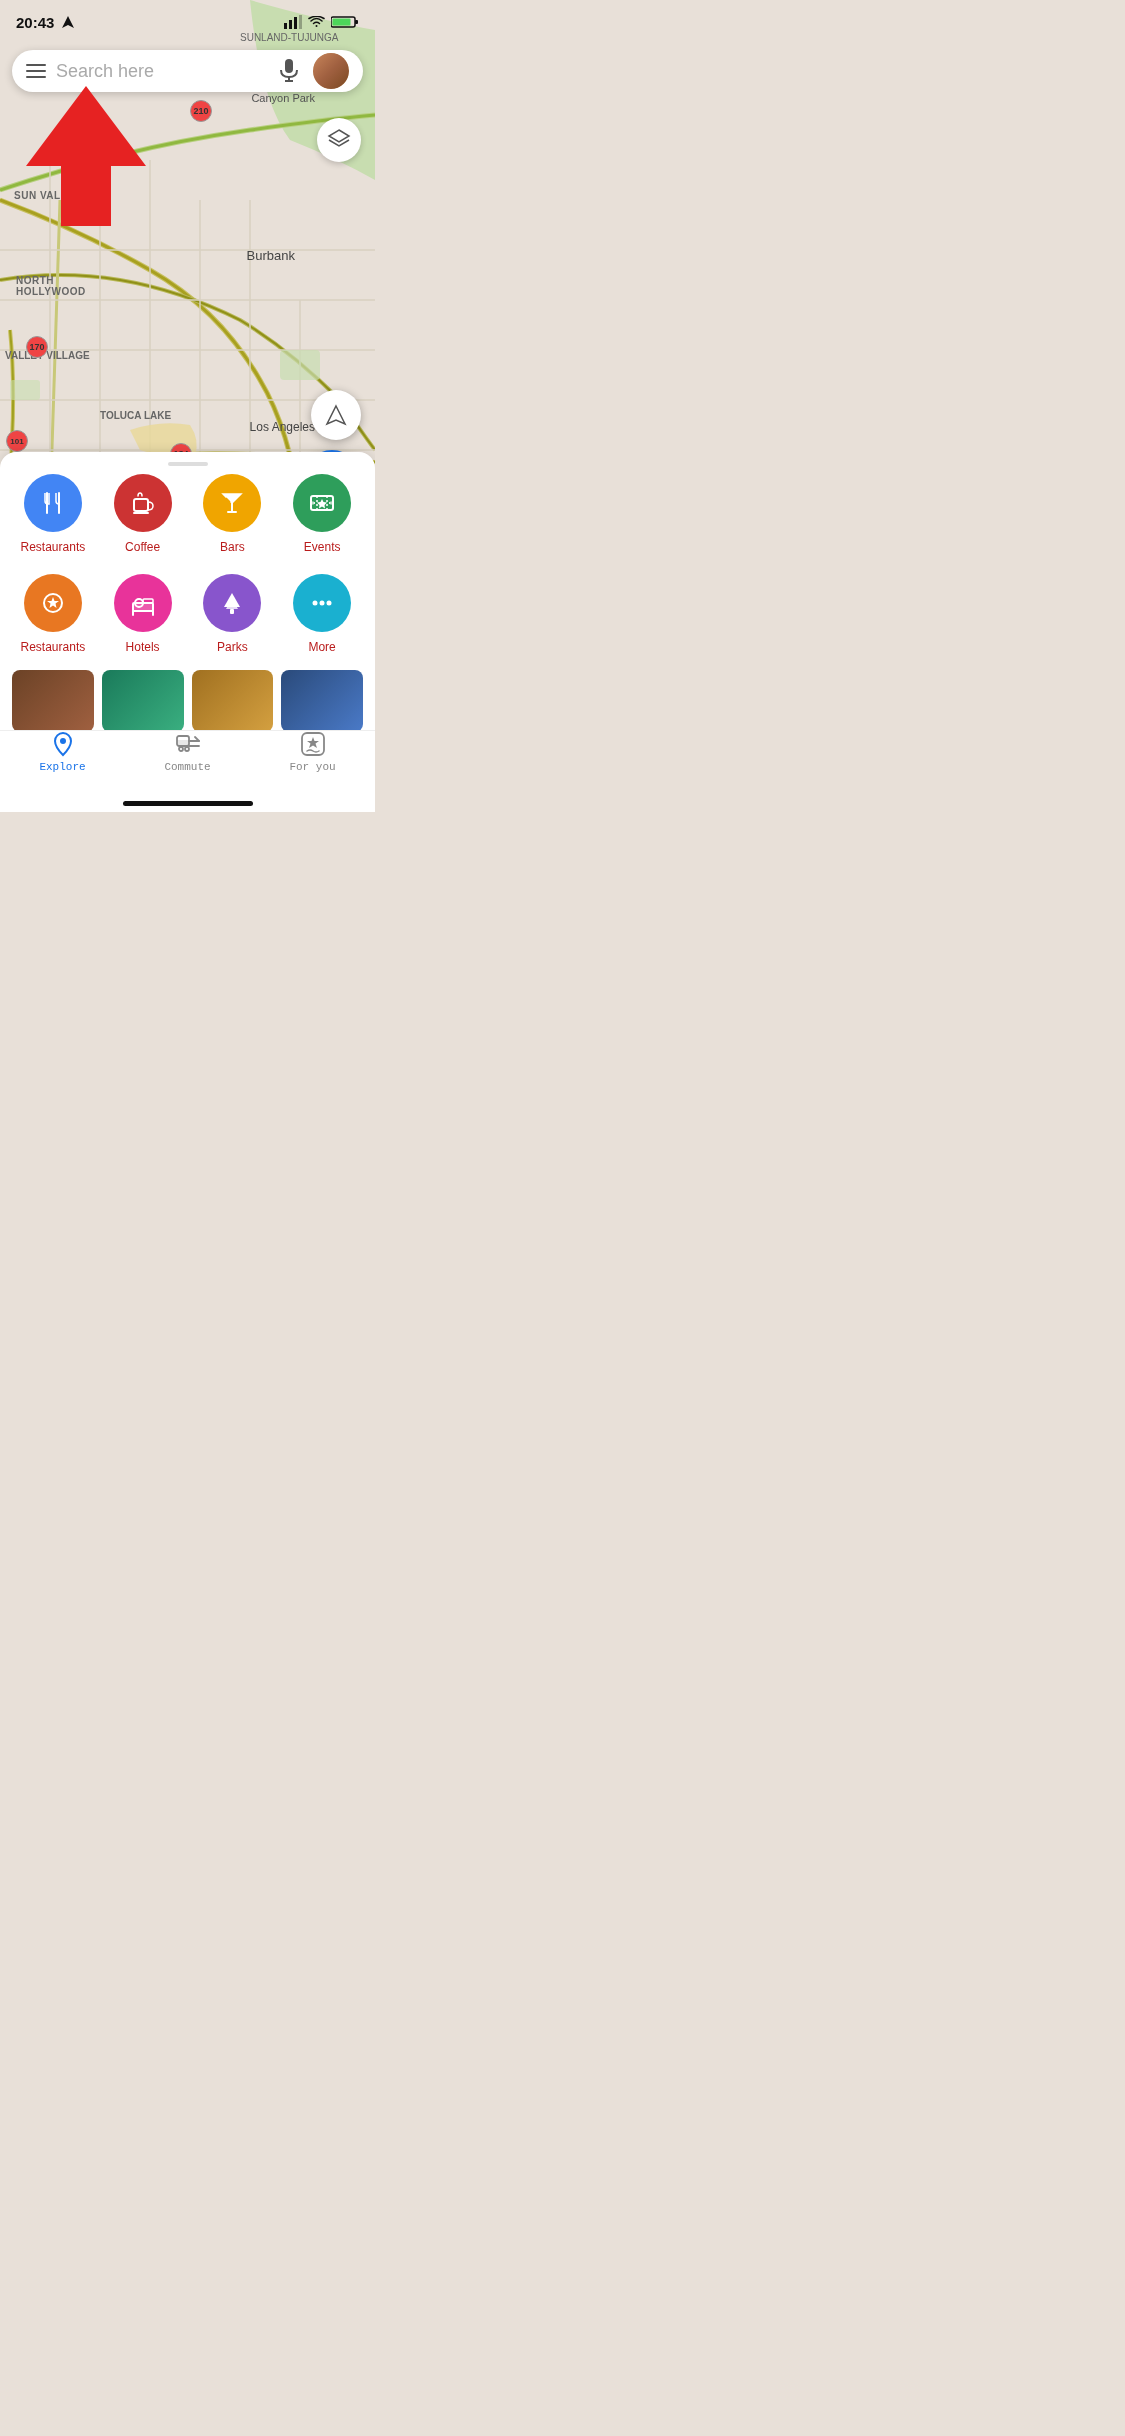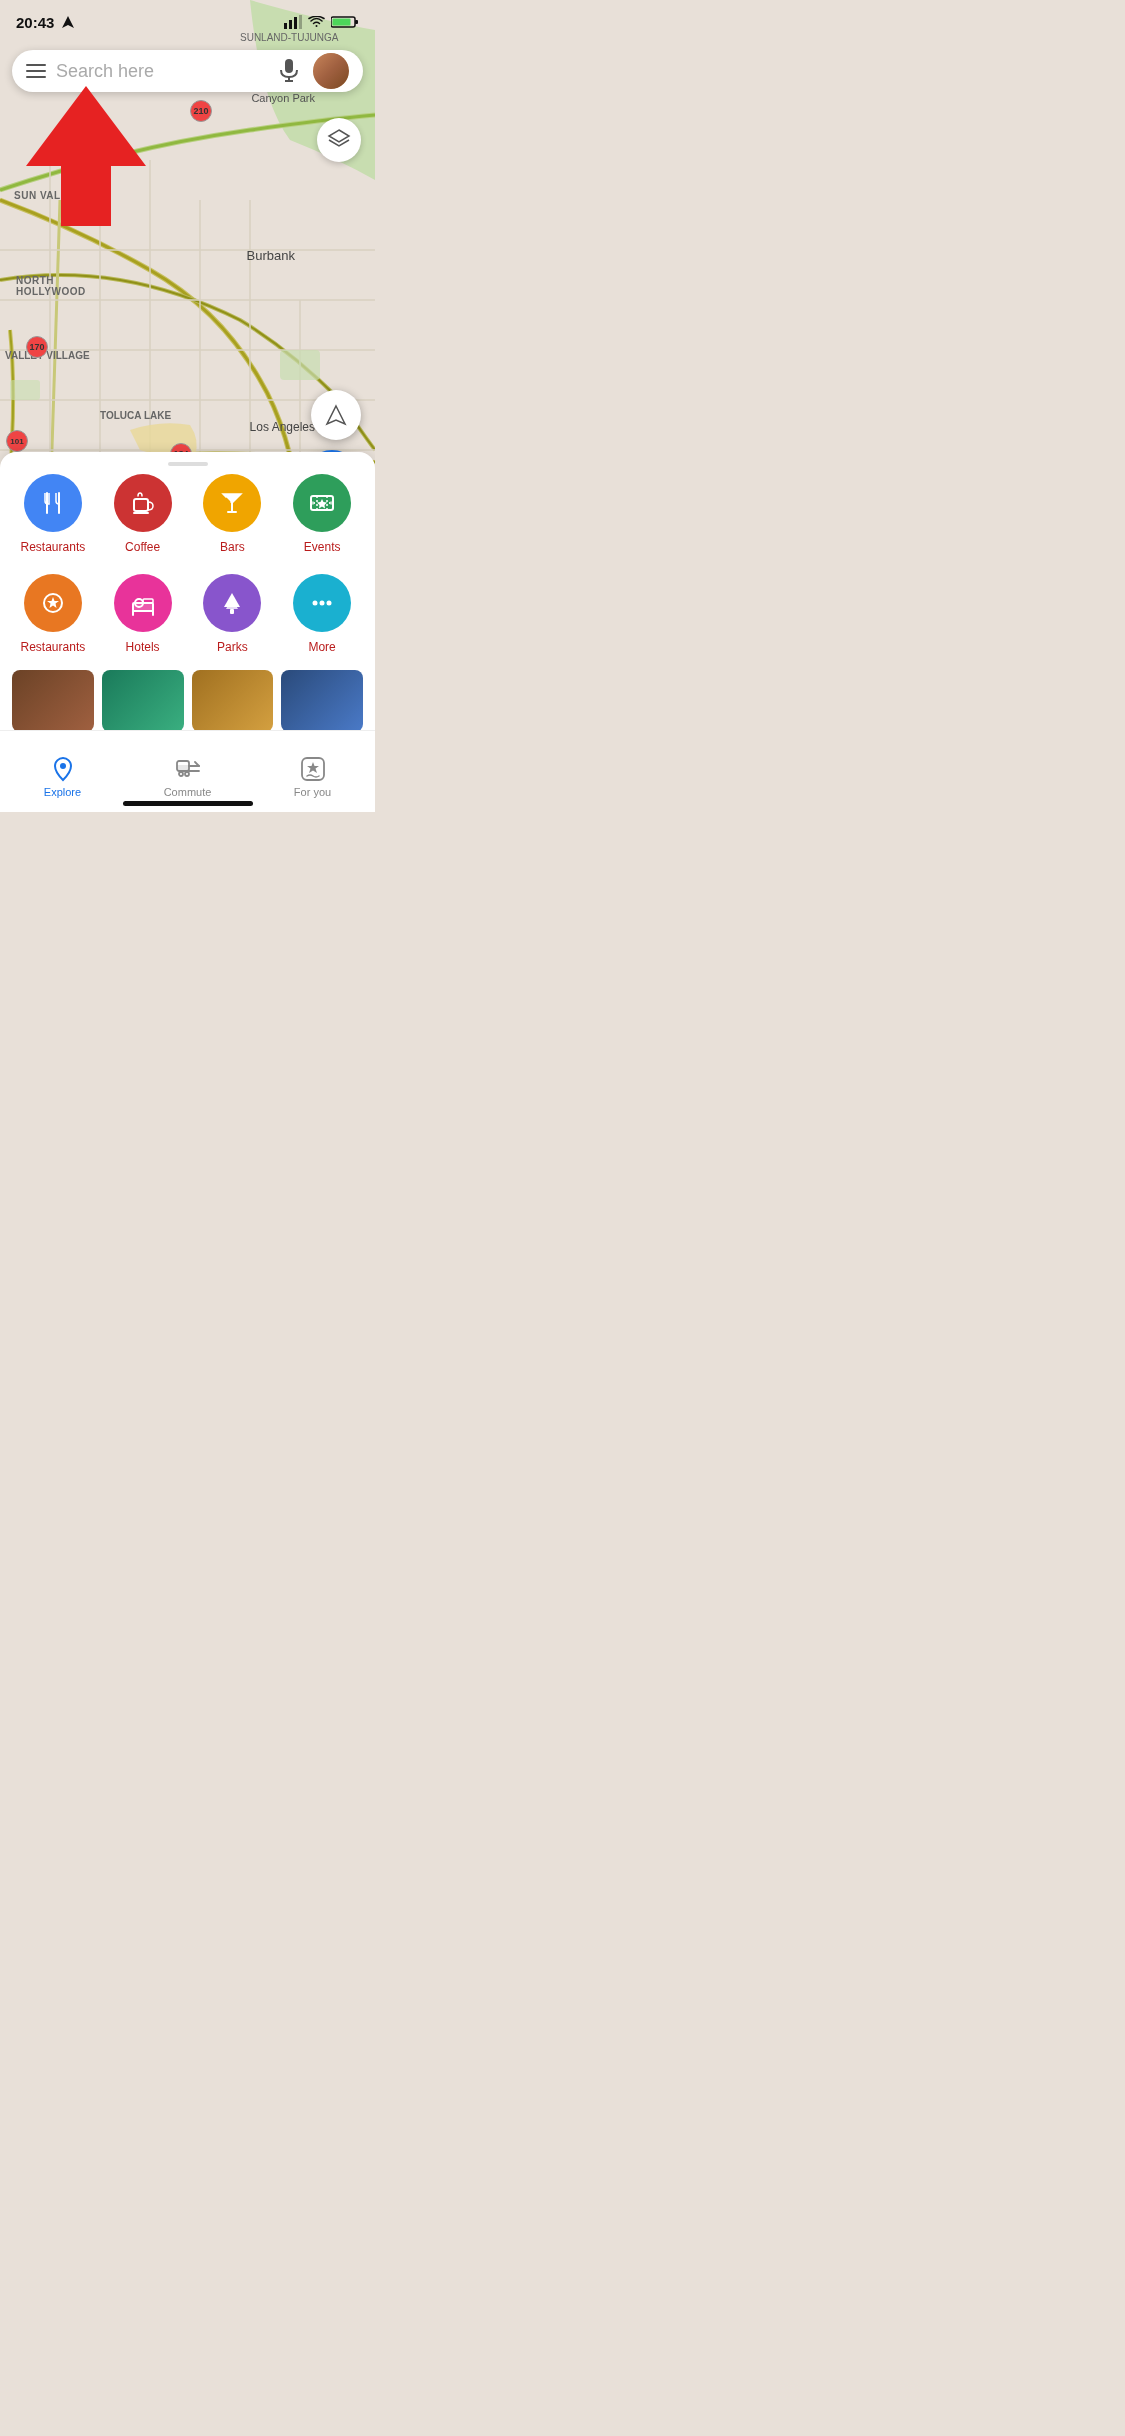--- a/index.html
+++ b/index.html
@@ -269,23 +269,24 @@
     .bottom-nav {
       position: absolute;
       bottom: 0;
       left: 0;
       right: 0;
       height: 82px;
       background: white;
       display: flex;
       align-items: flex-start;
       justify-content: space-around;
-      padding-top: 25px;
+      padding-top: 0;
       border-top: 1px solid #eee;
       z-index: 300;
+      font-family: Liberation Mono, monospace;
     }
     .nav-item {
       display: flex;
       flex-direction: column;
       align-items: center;
       gap: 4px;
       cursor: pointer;
       width: 80px;
     }
     .nav-icon {

